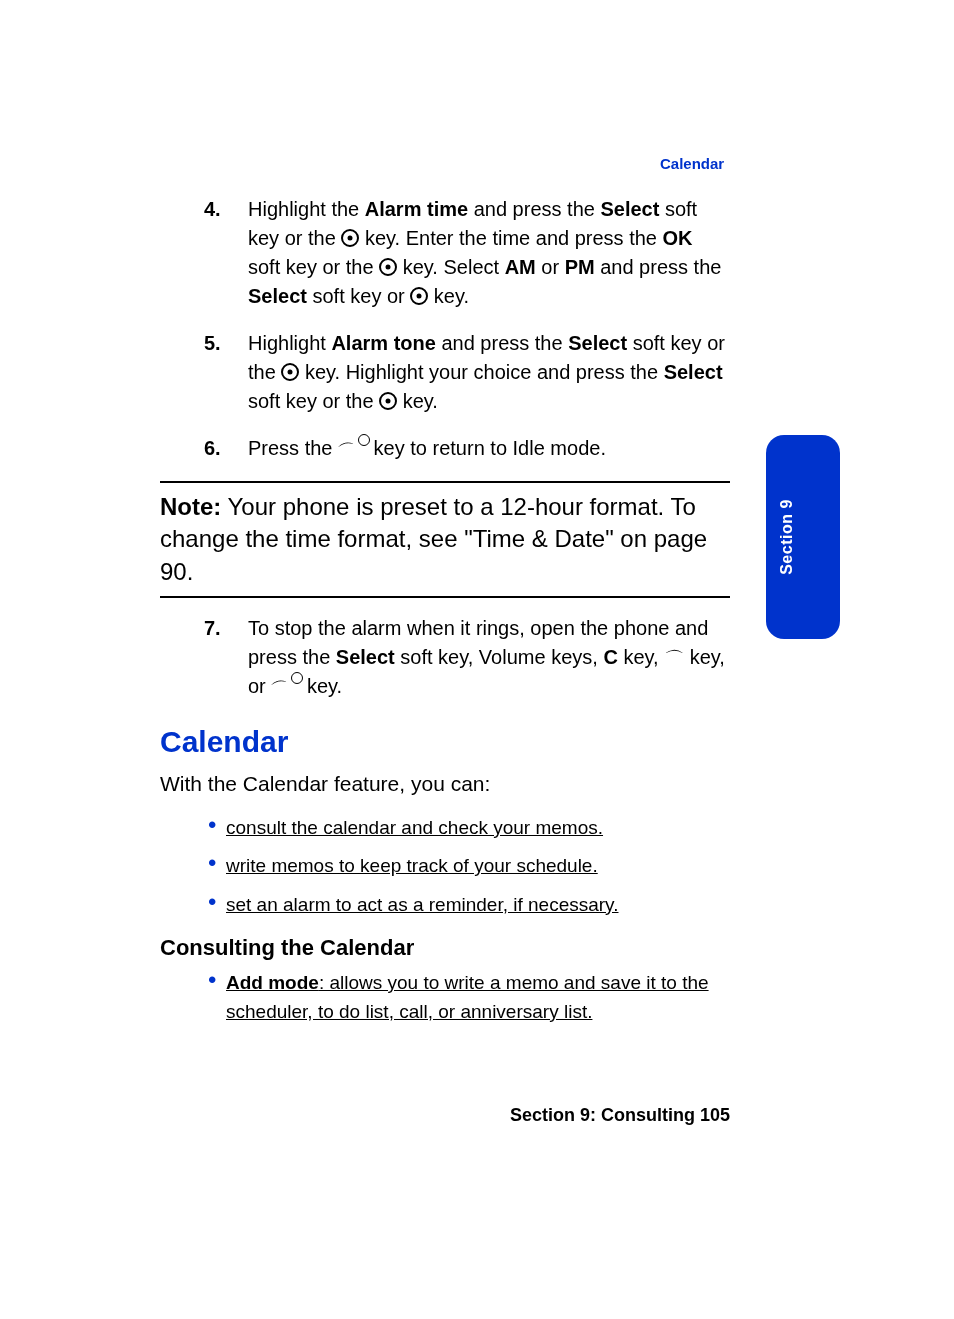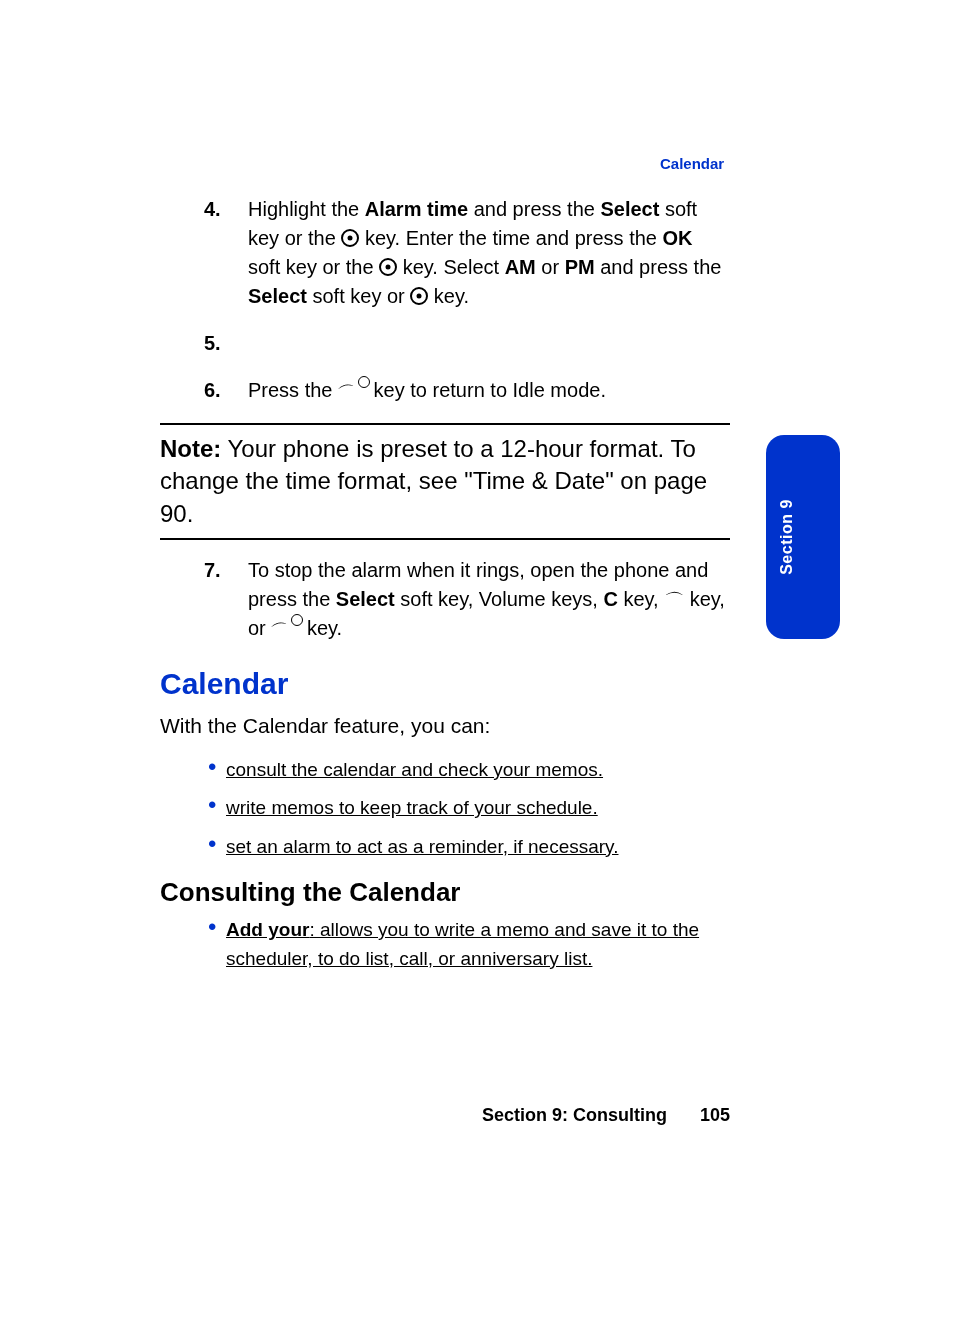--- a/index.html
+++ b/index.html
@@ -146,21 +146,21 @@
     line-height: 22px;
     width: 18px;
     flex-shrink: 0;
   }
   .bullet .txt {
     flex: 1;
     text-decoration: underline;
   }
   .subheading {
     font-weight: bold;
-    font-size: 26px;
+    font-size: 22px;
     margin: 16px 0 8px 0;
   }
   .side-tab {
     position: absolute;
     left: 766px;
     top: 435px;
     width: 74px;
     height: 204px;
     background: #0033cc;
     border-radius: 18px;
@@ -181,41 +181,41 @@
     position: absolute;
     left: 160px;
     top: 1105px;
     width: 570px;
     font-size: 18px;
     font-weight: bold;
     text-align: right;
   }
   .footer .pn {
     display: inline-block;
-    margin-left: 28px;
   }
 </style>
 </head>
 <body>
 
 <div class="header-label">Calendar</div>
 
 <div class="side-tab">
   <span class="label">Section 9</span>
 </div>
 
 <div class="page">
 
   <div class="ol-steps" id="steps-a">
       <div class="step">
         <div class="step-num"><span class="b step-num-inner">4.</span></div>
         <div class="step-body">Highlight the <span class="b">Alarm time</span> and press the <span class="b">Select</span> soft key or the <span class="icon-key icon-ok"></span> key. Enter the time and press the <span class="b">OK</span> soft key or the <span class="icon-key icon-ok"></span> key. Select <span class="b">AM</span> or <span class="b">PM</span> and press the <span class="b">Select</span> soft key or <span class="icon-key icon-ok"></span> key.</div>
       </div>
       <div class="step">
         <div class="step-num"><span class="b step-num-inner">5.</span></div>
+        <div class="step-body">Highlight <span class="b">Alarm tone</span> and press the <span class="b">Select</span> soft key or the <span class="icon-key icon-ok"></span> key. Highlight your choice and press the <span class="b">Select</span> soft key or the <span class="icon-key icon-ok"></span> key.</div>
       </div>
       <div class="step">
         <div class="step-num"><span class="b step-num-inner">6.</span></div>
         <div class="step-body">Press the <span class="icon-end"><span class="handset">⌒</span><span class="pwr"></span></span> key to return to Idle mode.</div>
       </div>
     </div>
 
   <hr class="hr">
   <div class="note">
     <span class="b">Note:</span><span> Your phone is preset to a 12-hour format. To change the time format, see "Time &amp; Date" on page 90.</span>
@@ -245,21 +245,21 @@
         <span class="dot">•</span>
         <span class="txt">set an alarm to act as a reminder, if necessary.</span>
       </div>
     </div>
 
   <div class="subheading">Consulting the Calendar</div>
 
   <div class="bullets" id="sub-bullets">
       <div class="bullet">
         <span class="dot">•</span>
-        <span class="txt"><span class="b">Add your</span>: allows you to write a memo and save it to the scheduler, to do list, call, or anniversary list.</span>
+        <span class="txt"><span class="b">Add mode</span>: allows you to write a memo and save it to the scheduler, to do list, call, or anniversary list.</span>
       </div>
     </div>
 
 </div>
 
 <div class="footer">
   <span>Section 9: Consulting</span>
   <span class="pn">105</span>
 </div>
 

